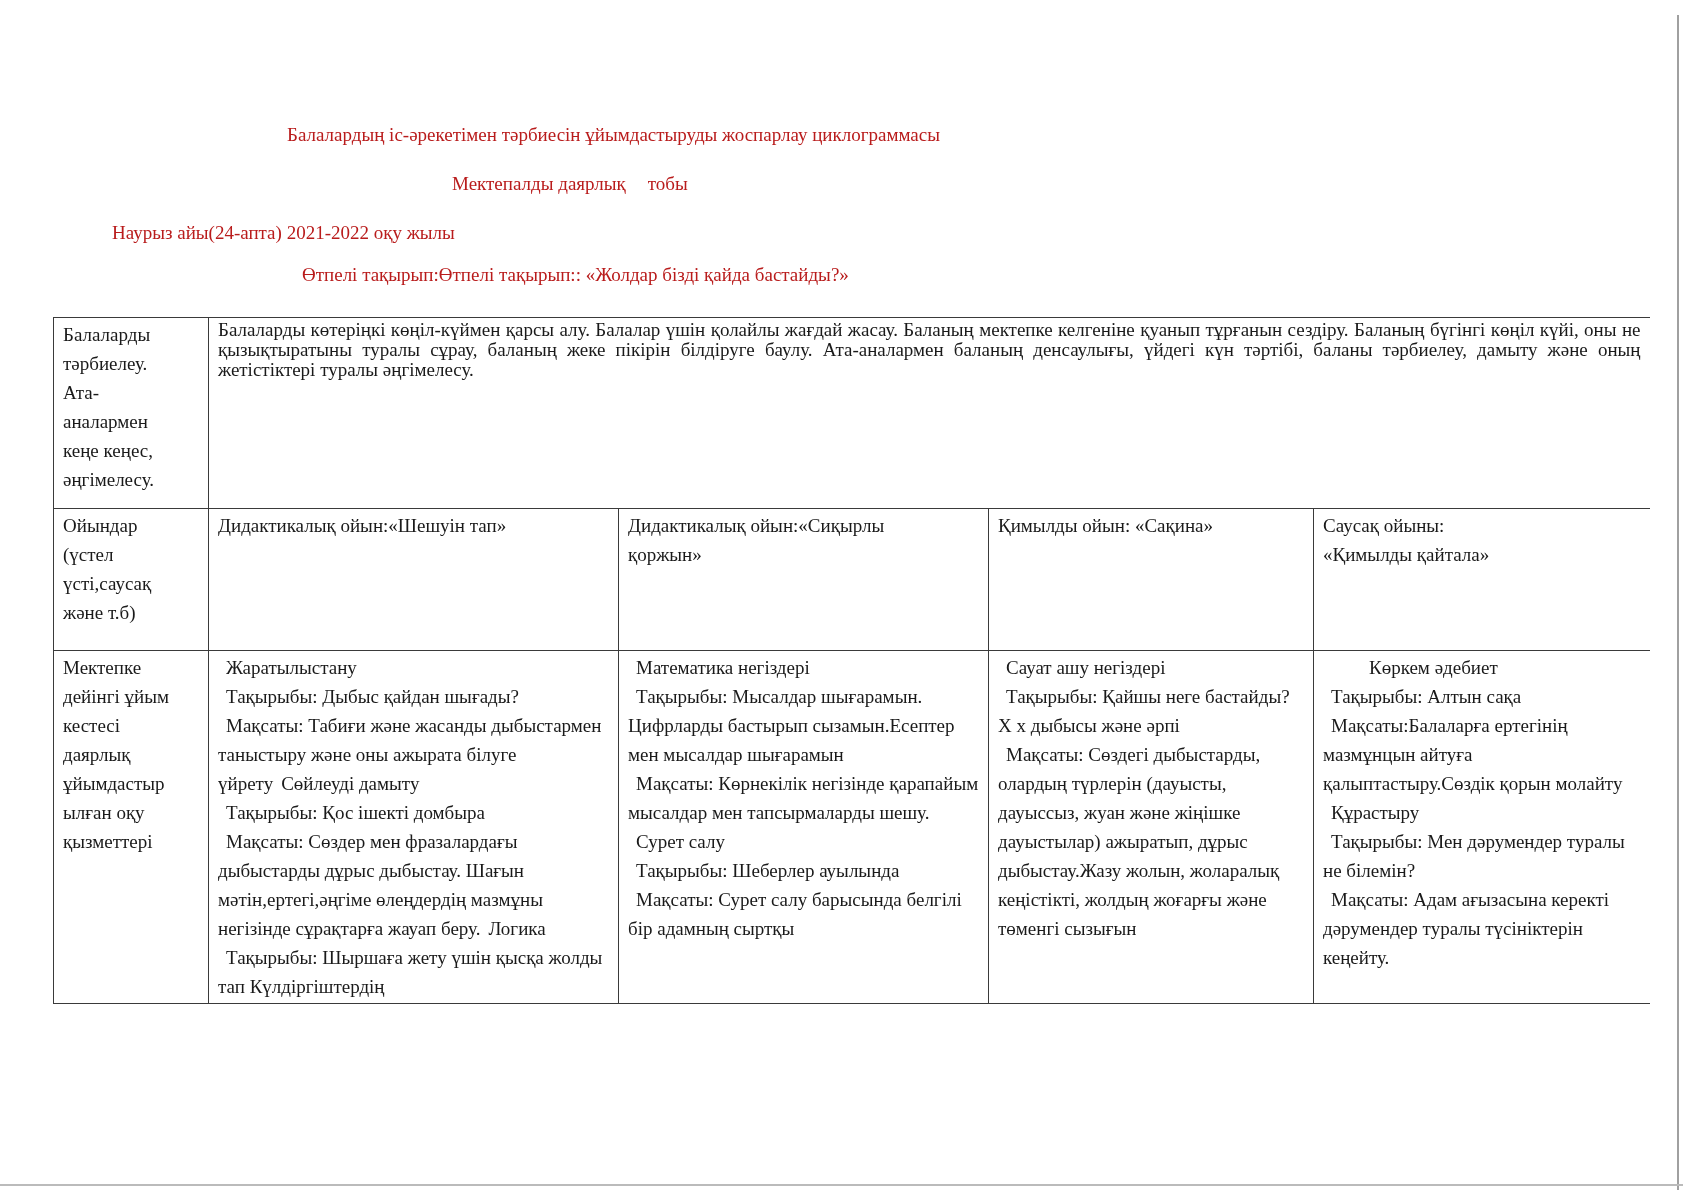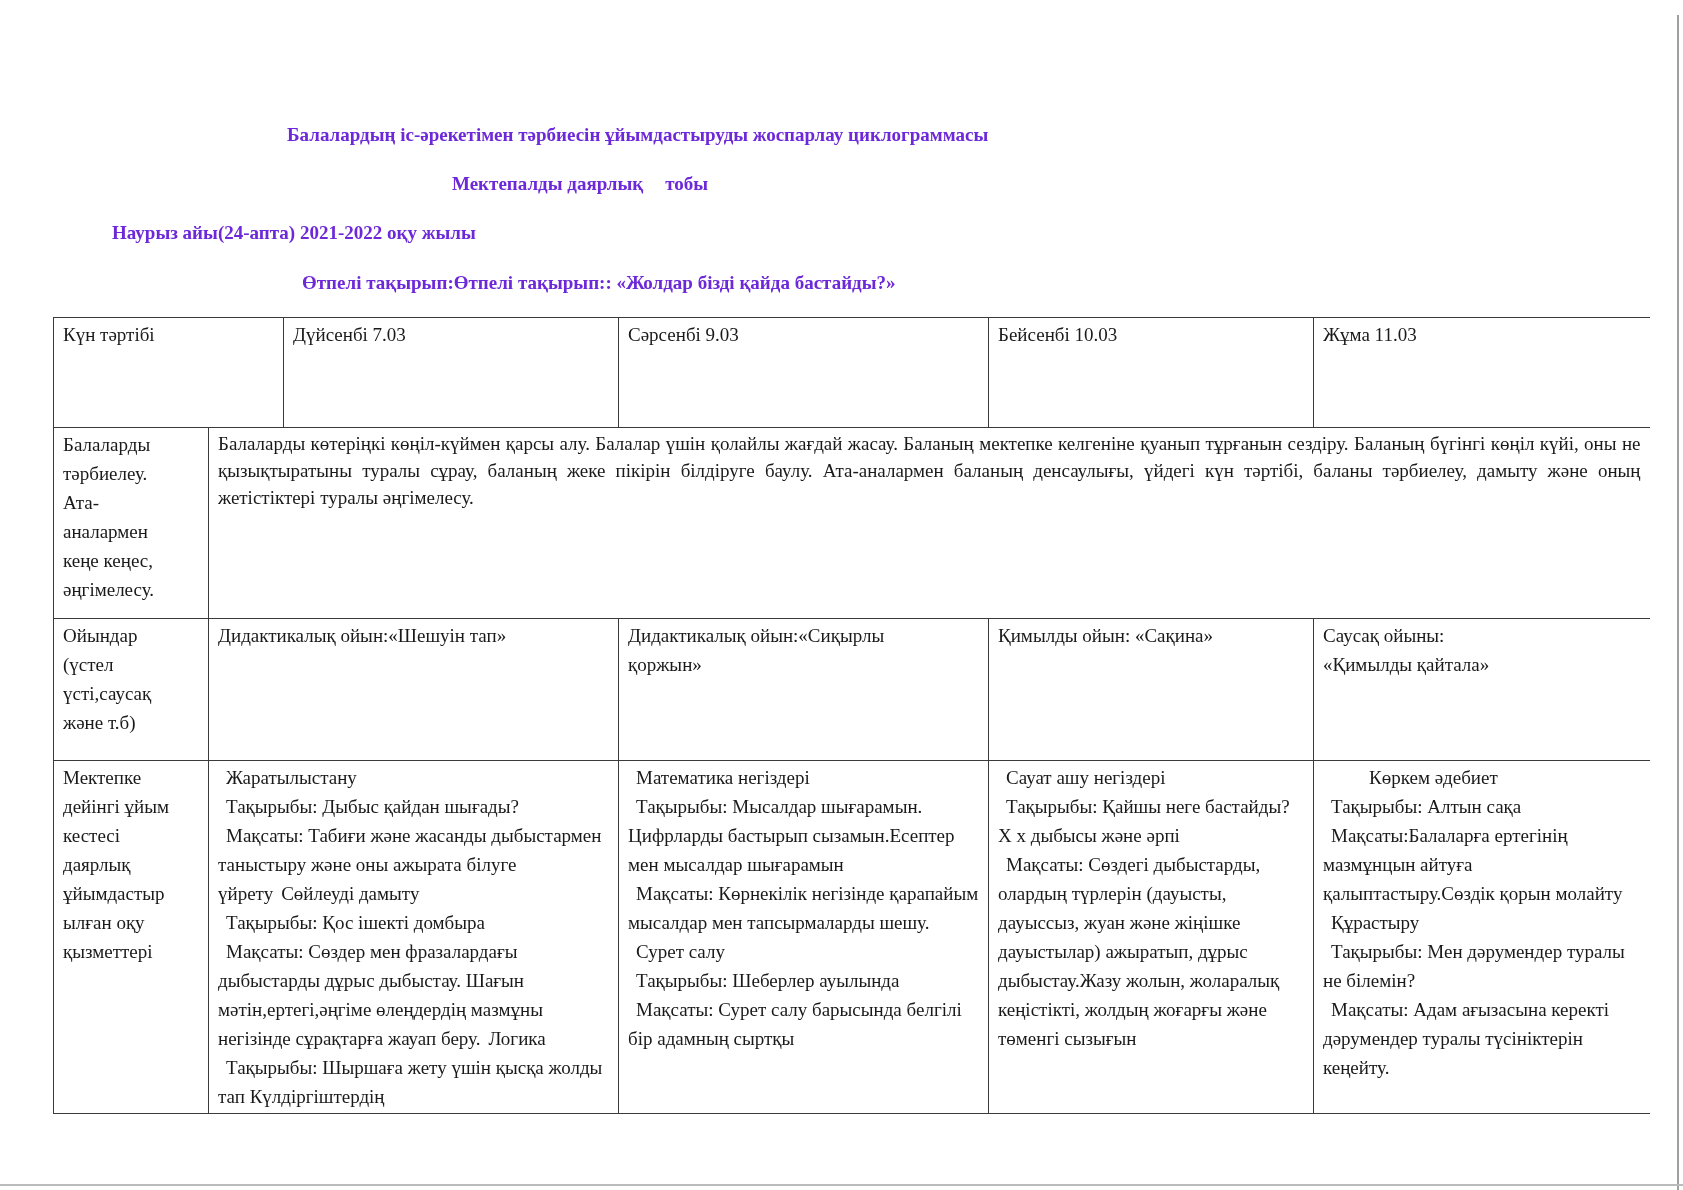--- a/index.html
+++ b/index.html
@@ -1,44 +1,44 @@
 <!DOCTYPE html>
 <html><head>
 <meta charset="utf-8">
 <style>
   html, body { margin: 0; padding: 0; }
   body {
     width: 1683px; height: 1190px; position: relative; overflow: hidden;
     background: #ffffff; color: #1a1a1a;
     font-family: "Liberation Serif", "DejaVu Serif", serif;
   }
-  .heading { position: absolute; font-weight: bold; font-size: 19px; white-space: nowrap; color: #6d28d9; }
+  .heading { position: absolute; font-weight: normal; font-size: 19px; white-space: nowrap; color: #b91c1c; }
   #h-title { left: 287px; top: 124px; }
   #h-group { left: 452px; top: 173px; }
   #h-group .gap { display:inline-block; width: 22px; }
   #h-month { left: 112px; top: 222px; }
-  #h-theme { left: 302px; top: 272px; }
+  #h-theme { left: 302px; top: 264px; }
 
   .scan-edge-right { position: absolute; left: 1677px; top: 15px; width: 2px; height: 1175px; background: #777; opacity: .7; }
   .scan-edge-bottom { position: absolute; left: 0; top: 1184px; width: 1683px; height: 2px; background: #bbb; }
 
   table.plan {
     position: absolute; left: 53px; top: 317px;
     border-collapse: collapse; table-layout: fixed;
     width: 1596px; font-size: 19px; line-height: 29px;
   }
   table.plan td {
     border: 1.5px solid #3a3a3a; vertical-align: top; padding: 2px 9px 0 9px;
   }
   table.plan tr td:last-child { border-right: none; }
   .row-head td { height: 107px; }
   .row-reception td { height: 188px; }
   .row-games td { height: 139px; }
   .row-lessons td { height: 350px; padding-top: 2px; }
-  .reception-text { text-align: justify; padding-top: 30px; line-height: 27px; padding-right: 4px; }
+  .reception-text { text-align: justify; padding-top: 30px; line-height: 20px; padding-right: 4px; }
   .b { font-weight: normal; margin-left: 8px; }
   .center { display:inline-block; padding-left: 38px; }
   .line { display: block; }
 </style>
 </head>
 <body>
 
 <div class="heading" id="h-title">Балалардың  іс-әрекетімен тәрбиесін ұйымдастыруды жоспарлау циклограммасы</div>
 <div class="heading" id="h-group"><span>Мектепалды даярлық</span><span class="gap"></span><span>тобы</span></div>
 <div class="heading" id="h-month">Наурыз айы(24-апта) 2021-2022 оқу жылы</div>
@@ -48,27 +48,20 @@
   <colgroup>
     <col style="width:155px">
       <col style="width:75px">
       <col style="width:335px">
       <col style="width:370px">
       <col style="width:325px">
       <col style="width:336px">
   </colgroup>
 
   <tbody>
-      <tr class="row-head">
-    <td colspan="2">Күн тәртібі</td>
-    <td>Дүйсенбі 7.03</td>
-    <td>Сәрсенбі 9.03</td>
-    <td>Бейсенбі 10.03</td>
-    <td>Жұма 11.03</td>
-  </tr>
 
   <tr class="row-reception">
     <td>
       <span class="line">Балаларды</span>
       <span class="line">тәрбиелеу.</span>
       <span class="line">Ата-</span>
       <span class="line">аналармен</span>
       <span class="line">кеңе  кеңес,</span>
       <span class="line">әңгімелесу.</span>
     </td>

